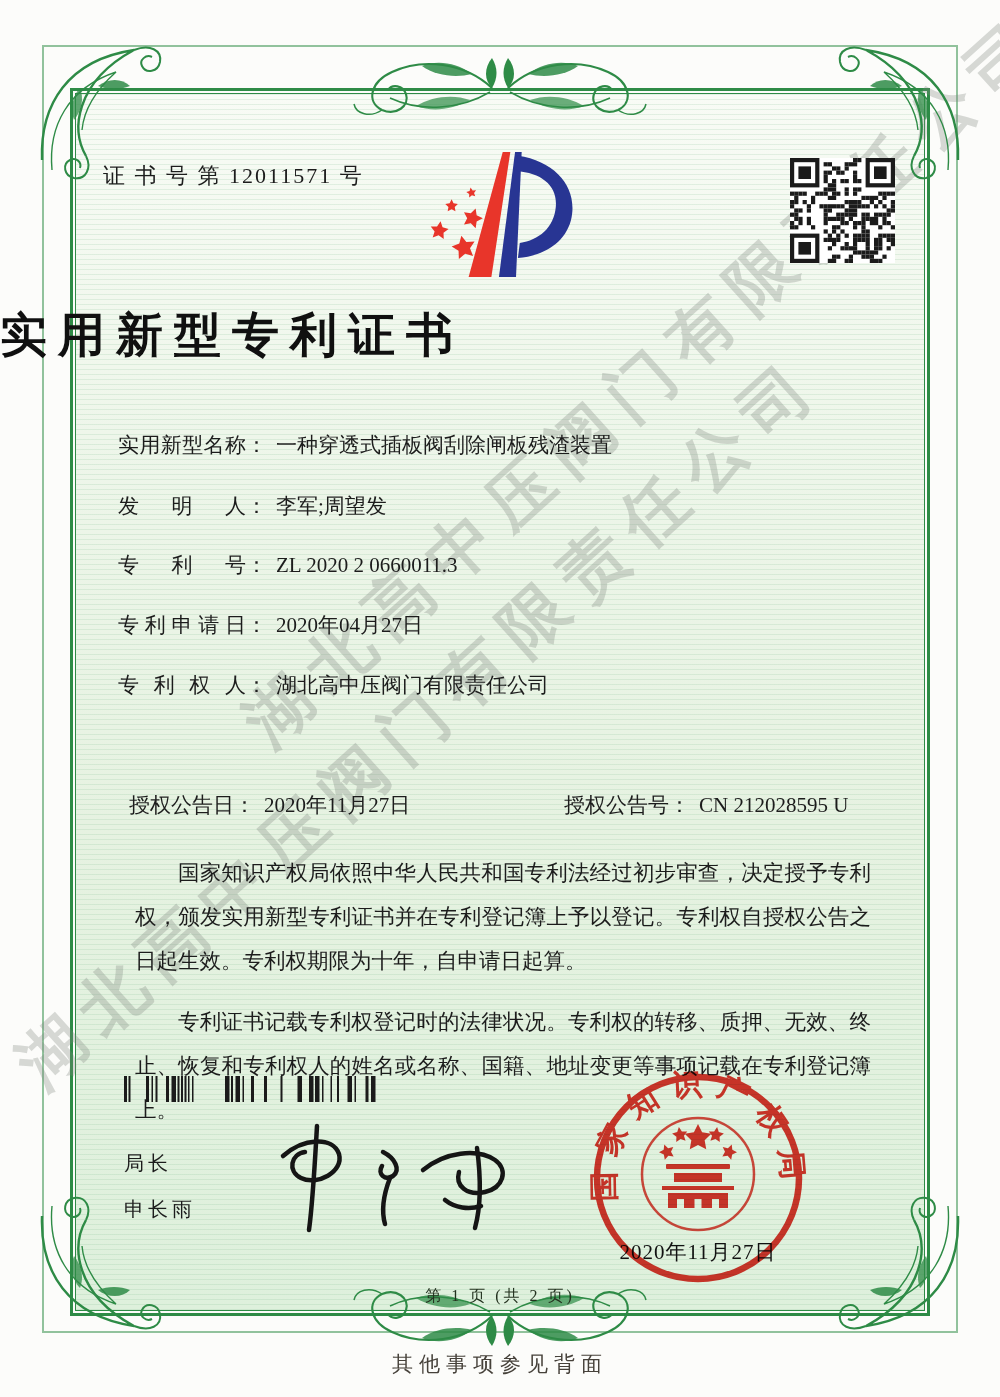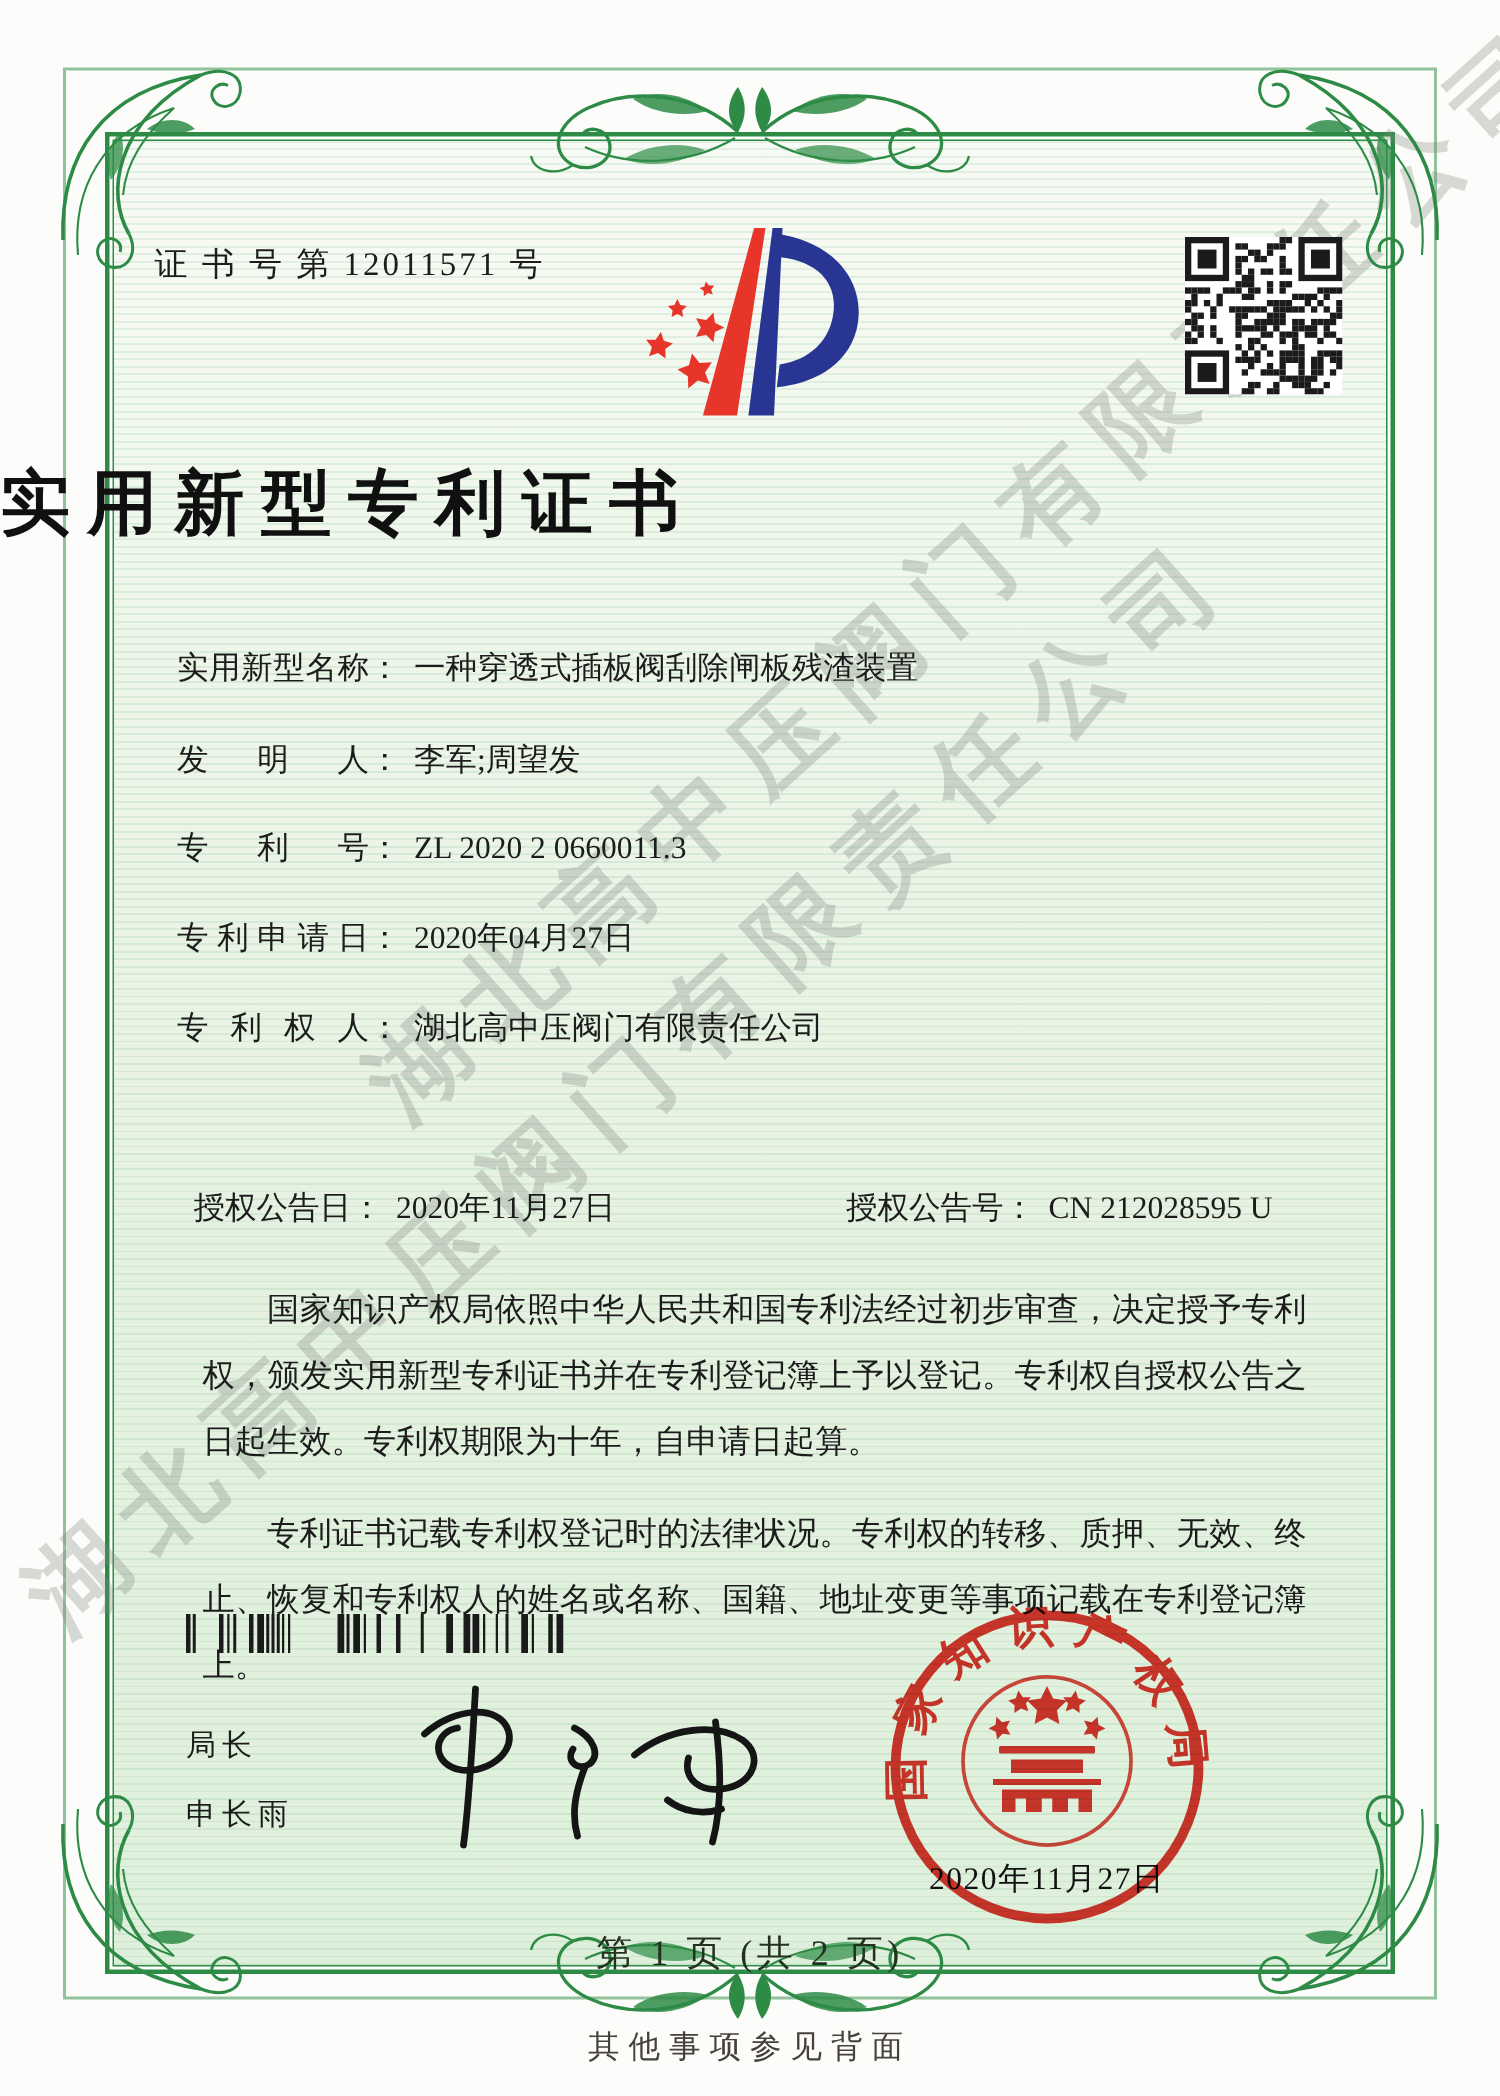--- a/index.html
+++ b/index.html
@@ -40,21 +40,21 @@
   .cert-no{left:103px;top:161px;font-size:22px;letter-spacing:2px;}
   .doc-title{left:0;top:304px;width:1000px;
     font-size:47px;font-weight:700;letter-spacing:11px;color:#101010;}
   .frow{left:118px;font-size:21px;white-space:nowrap;}
   .flabel{display:inline-block;width:128px;text-align:justify;text-align-last:justify;vertical-align:bottom;}
   .fvalue{margin-left:9px;}
   .grant2{position:absolute;left:435px;top:0;white-space:nowrap;}
   .paras{left:118px;top:834px;width:770px;font-size:21.5px;line-height:44px;text-align:justify;}
   .paras p{margin:17px;text-indent:2em;}
   .signer{left:124px;font-size:20px;letter-spacing:4px;}
-  .footer-page{left:0;top:1286px;width:1000px;text-align:center;font-size:24px;letter-spacing:3px;color:#23321f;}
+  .footer-page{left:0;top:1286px;width:1000px;text-align:center;font-size:16px;letter-spacing:3px;color:#23321f;}
   .back-note{left:0;top:1350px;width:1000px;text-align:center;font-size:21px;letter-spacing:6px;color:#46413a;}
   .seal-wrap{left:582px;top:1062px;mix-blend-mode:multiply;opacity:.92;z-index:4;}
   .seal-date{left:590px;top:1238px;width:216px;text-align:center;font-size:21px;letter-spacing:1px;color:#111;z-index:3;}
   svg{display:block;}
 </style>
 </head>
 <body>
 
 <div class="page">
 

